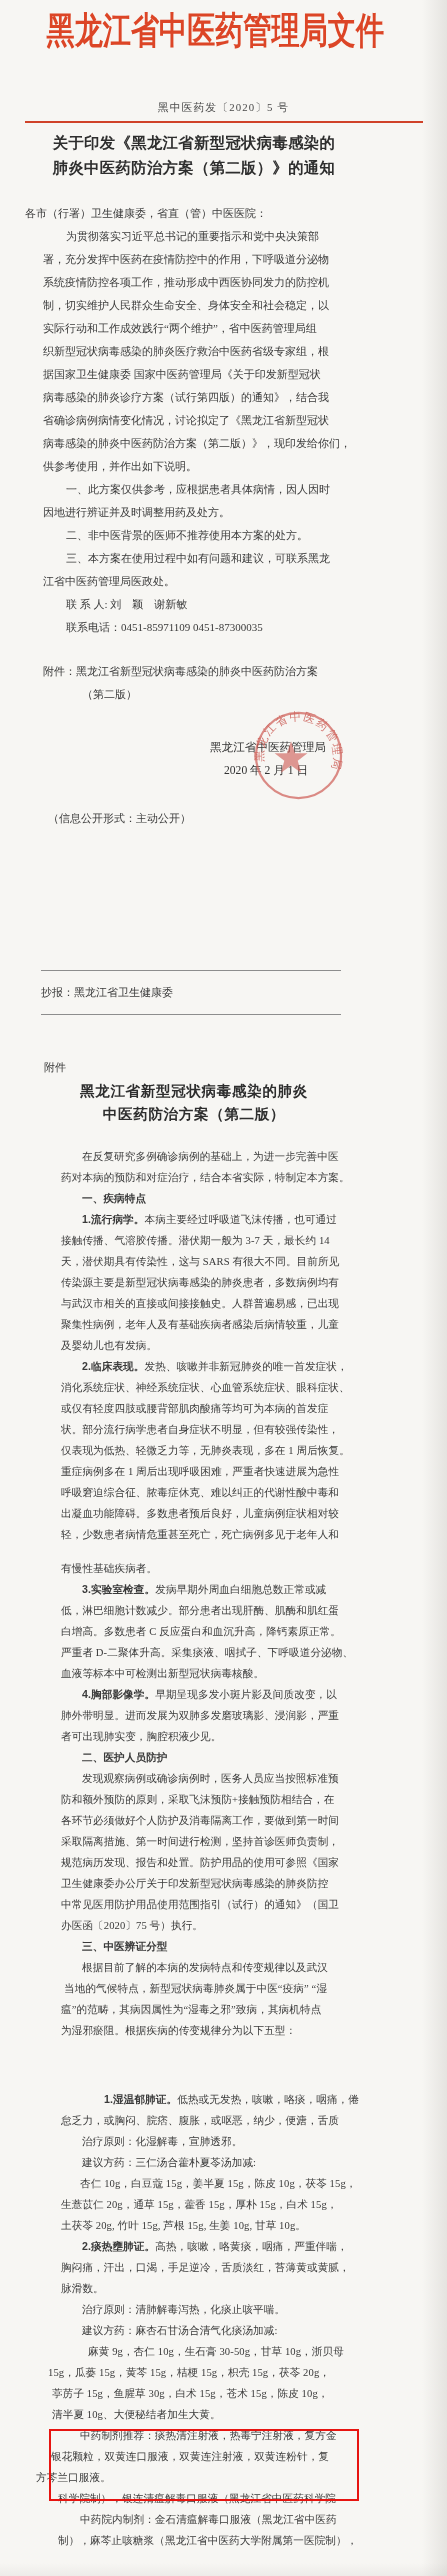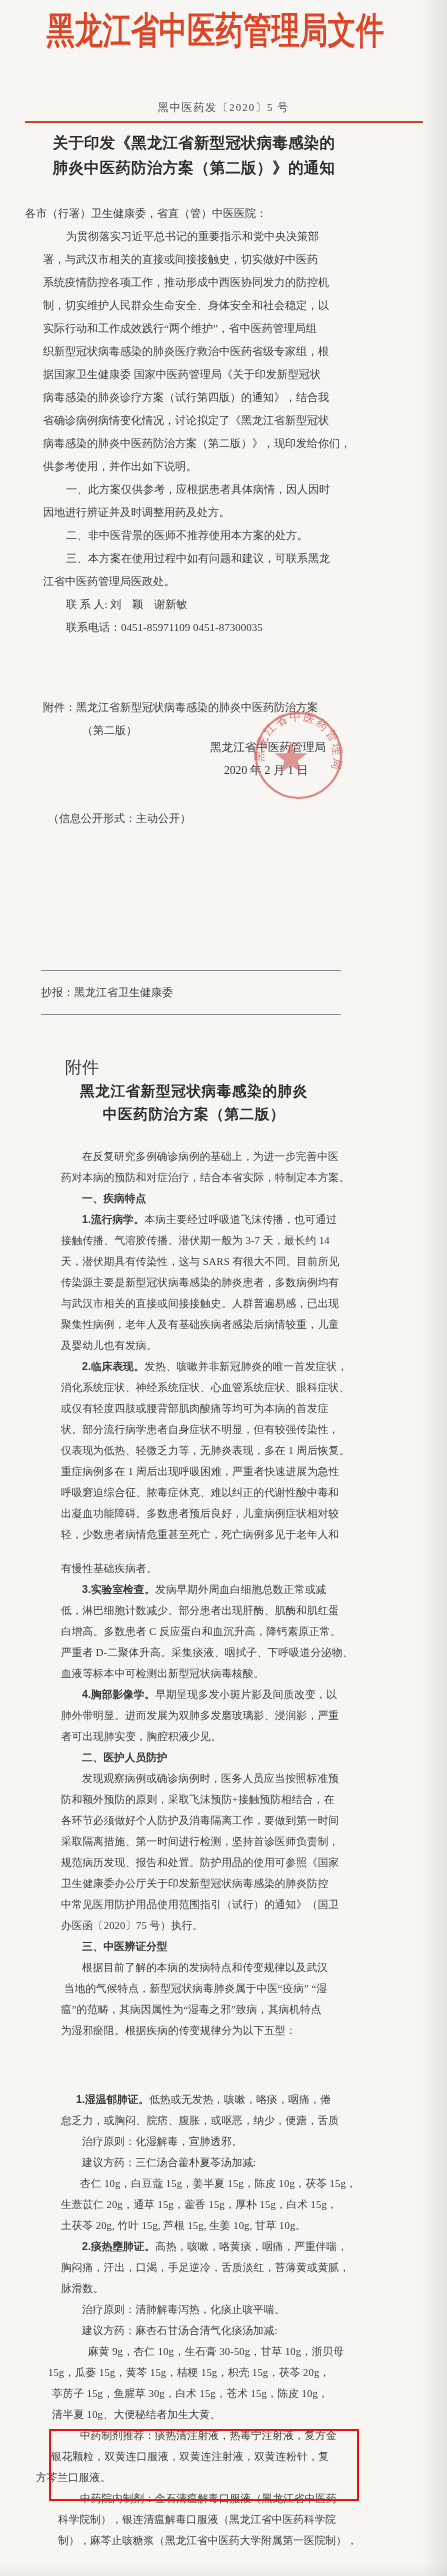--- a/index.html
+++ b/index.html
@@ -33,21 +33,21 @@
 
   #body1{top:202px;font-size:11px;}
   #attachNote{top:660px;font-size:11px;}
   #signatureBlock{top:736px;font-size:11.6px;color:#333;}
   #disclosure{top:807px;font-size:11px;}
 
   #cbLine1{position:absolute;left:41px;top:970px;width:300px;height:0.7px;background:#8d8d8d;}
   #cbLine2{position:absolute;left:41px;top:1014px;width:300px;height:0.7px;background:#8d8d8d;}
   #copyTo{position:absolute;left:41px;top:981px;height:22.4px;font-size:11px;display:flex;align-items:center;}
 
-  #attachLabel{position:absolute;left:65px;top:1057px;height:21px;font-size:17px;display:flex;align-items:center;}
+  #attachLabel{position:absolute;left:44px;top:1057px;height:21px;font-size:11px;display:flex;align-items:center;}
   #attachTitle{top:1080px;font-size:14.5px;font-weight:bold;line-height:23px;letter-spacing:0.7px;color:#2e2e2e;}
   #body2{top:1146px;font-size:10.6px;letter-spacing:0.1px;}
 
   #redBox{position:absolute;left:49px;top:2429px;width:306px;height:68px;
     border:2.2px solid #e71410;z-index:6;background:transparent;}
 
   #seal{position:absolute;left:250px;top:707px;width:97px;height:97px;z-index:5;opacity:0.88;}
   #seal text{font-family:"Liberation Serif","DejaVu Serif",serif;}
 </style>
 </head>
@@ -67,21 +67,21 @@
   </div>
 
   <div id="body1" class="lineblock">
       <div class="tl" style="height: 23px; padding-left: 25px;">
         <span>各市（行署）卫生健康委，省直（管）中医医院：</span>
       </div>
       <div class="tl" style="height: 23px; padding-left: 66px;">
         <span>为贯彻落实习近平总书记的重要指示和党中央决策部</span>
       </div>
       <div class="tl" style="height: 23px; padding-left: 43px;">
-        <span>署，与武汉市相关的直接或间接接触史，切实做好中医药</span>
+        <span>署，充分发挥中医药在疫情防控中的作用，下呼吸道分泌物</span>
       </div>
       <div class="tl" style="height: 23px; padding-left: 43px;">
         <span>系统疫情防控各项工作，推动形成中西医协同发力的防控机</span>
       </div>
       <div class="tl" style="height: 23px; padding-left: 43px;">
         <span>制，切实维护人民群众生命安全、身体安全和社会稳定，以</span>
       </div>
       <div class="tl" style="height: 23px; padding-left: 43px;">
         <span>实际行动和工作成效践行“两个维护”，省中医药管理局组</span>
       </div>
@@ -120,21 +120,21 @@
       </div>
       <div class="tl" style="height: 23px; padding-left: 66px;">
         <span>联 系 人:  刘　颖　谢新敏</span>
       </div>
       <div class="tl" style="height: 23px; padding-left: 66px;">
         <span>联系电话：0451-85971109  0451-87300035</span>
       </div>
     </div>
 
   <div id="attachNote" class="lineblock">
-      <div class="tl" style="height: 23px; padding-left: 43px; margin-top: 36px;">
+      <div class="tl" style="height: 23px; padding-left: 43px;">
         <span>附件：黑龙江省新型冠状病毒感染的肺炎中医药防治方案</span>
       </div>
       <div class="tl" style="height: 23px; padding-left: 82px;">
         <span>（第二版）</span>
       </div>
     </div>
 
   <div id="signatureBlock" class="lineblock">
       <div class="tl" style="height: 23px; padding-left: 210px;">
         <span>黑龙江省中医药管理局</span>
@@ -296,21 +296,21 @@
       </div>
       <div class="tl" style="height: 21px; padding-left: 64px;">
         <span>当地的气候特点，新型冠状病毒肺炎属于中医“疫病” “湿</span>
       </div>
       <div class="tl" style="height: 21px; padding-left: 61px;">
         <span>瘟”的范畴，其病因属性为“湿毒之邪”致病，其病机特点</span>
       </div>
       <div class="tl" style="height: 21px; padding-left: 61px;">
         <span>为湿邪瘀阻。根据疾病的传变规律分为以下五型：</span>
       </div>
-      <div class="tl" style="height: 21px; padding-left: 76px; margin-top: 48px;">
+      <div class="tl" style="height: 21px; padding-left: 104px; margin-top: 48px;">
         <span class="b">1.湿温郁肺证。</span>
         <span>低热或无发热，咳嗽，咯痰，咽痛，倦</span>
       </div>
       <div class="tl" style="height: 21px; padding-left: 61px;">
         <span>怠乏力，或胸闷、脘痞、腹胀，或呕恶，纳少，便溏，舌质</span>
       </div>
       <div class="tl" style="height: 21px; padding-left: 82px;">
         <span>治疗原则：化湿解毒，宣肺透邪。</span>
       </div>
       <div class="tl" style="height: 21px; padding-left: 82px;">
@@ -355,25 +355,25 @@
       </div>
       <div class="tl" style="height: 21px; padding-left: 80px;">
         <span>中药制剂推荐：痰热清注射液，热毒宁注射液，复方金</span>
       </div>
       <div class="tl" style="height: 21px; padding-left: 51px;">
         <span>银花颗粒，双黄连口服液，双黄连注射液，双黄连粉针，复</span>
       </div>
       <div class="tl" style="height: 21px; padding-left: 36px;">
         <span>方芩兰口服液。</span>
       </div>
+      <div class="tl" style="height: 21px; padding-left: 58px;">
+        <span>科学院制），银连清瘟解毒口服液（黑龙江省中医药科学院</span>
+      </div>
       <div class="tl" style="height: 21px; padding-left: 80px;">
         <span>中药院内制剂：金石清瘟解毒口服液（黑龙江省中医药</span>
-      </div>
-      <div class="tl" style="height: 21px; padding-left: 58px;">
-        <span>科学院制），银连清瘟解毒口服液（黑龙江省中医药科学院</span>
       </div>
       <div class="tl" style="height: 21px; padding-left: 58px;">
         <span>制），麻芩止咳糖浆（黑龙江省中医药大学附属第一医院制），</span>
       </div>
     </div>
 
   <div id="redBox"></div>
 
   <div class="edge-r"></div>
   <div class="edge-b"></div>

